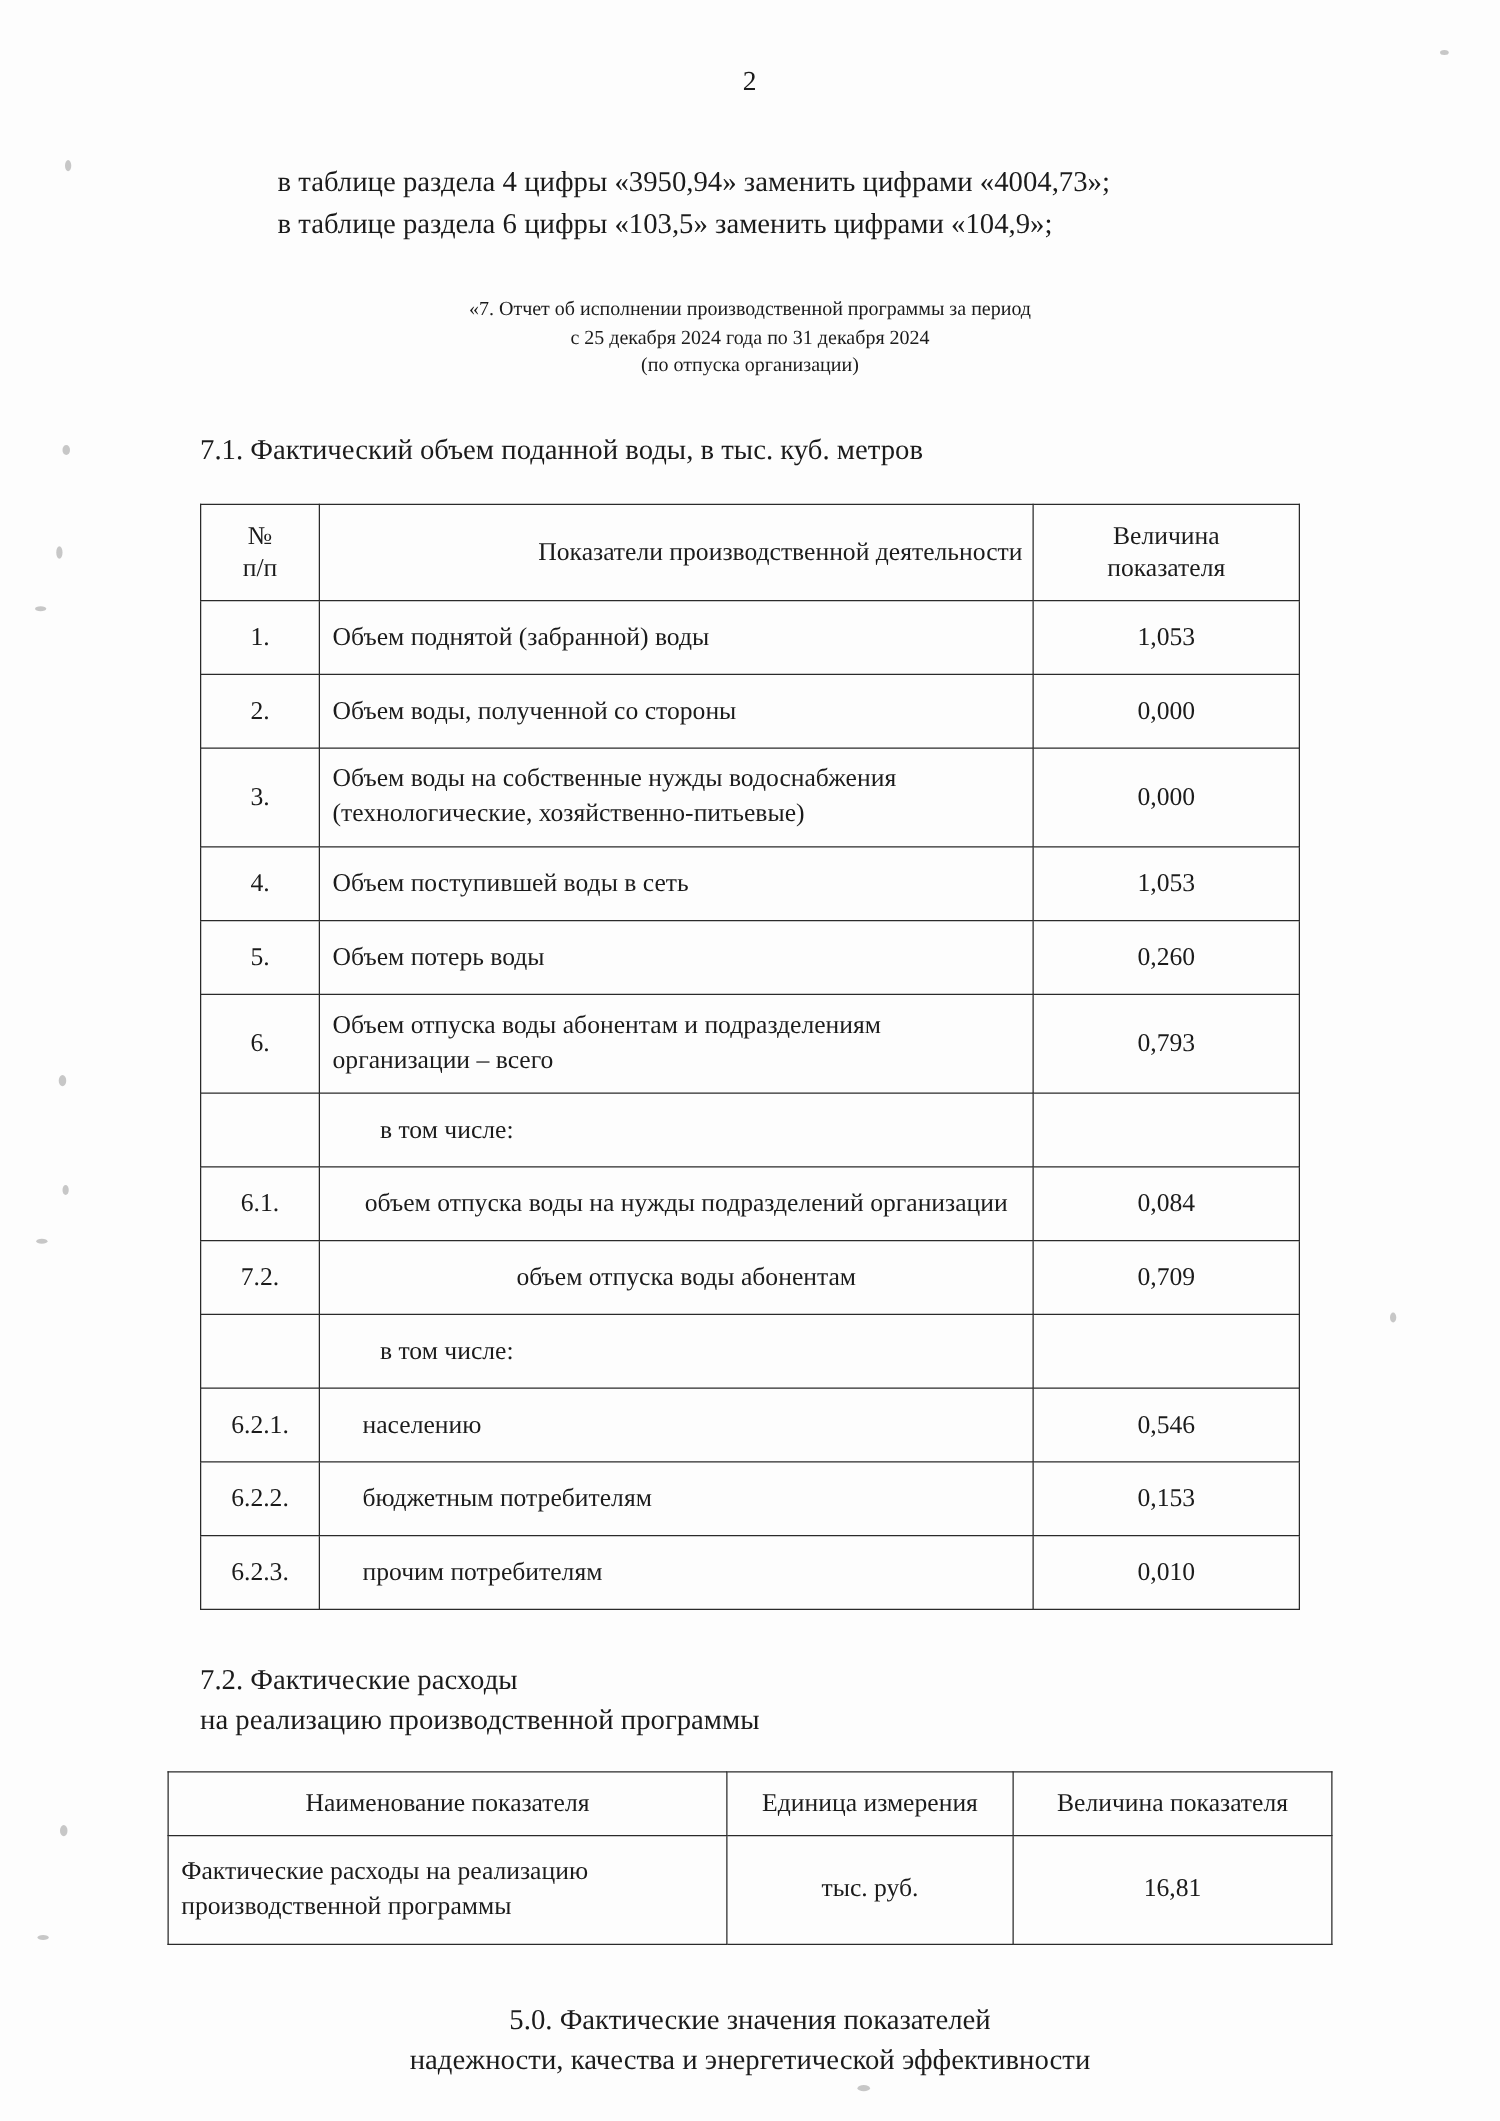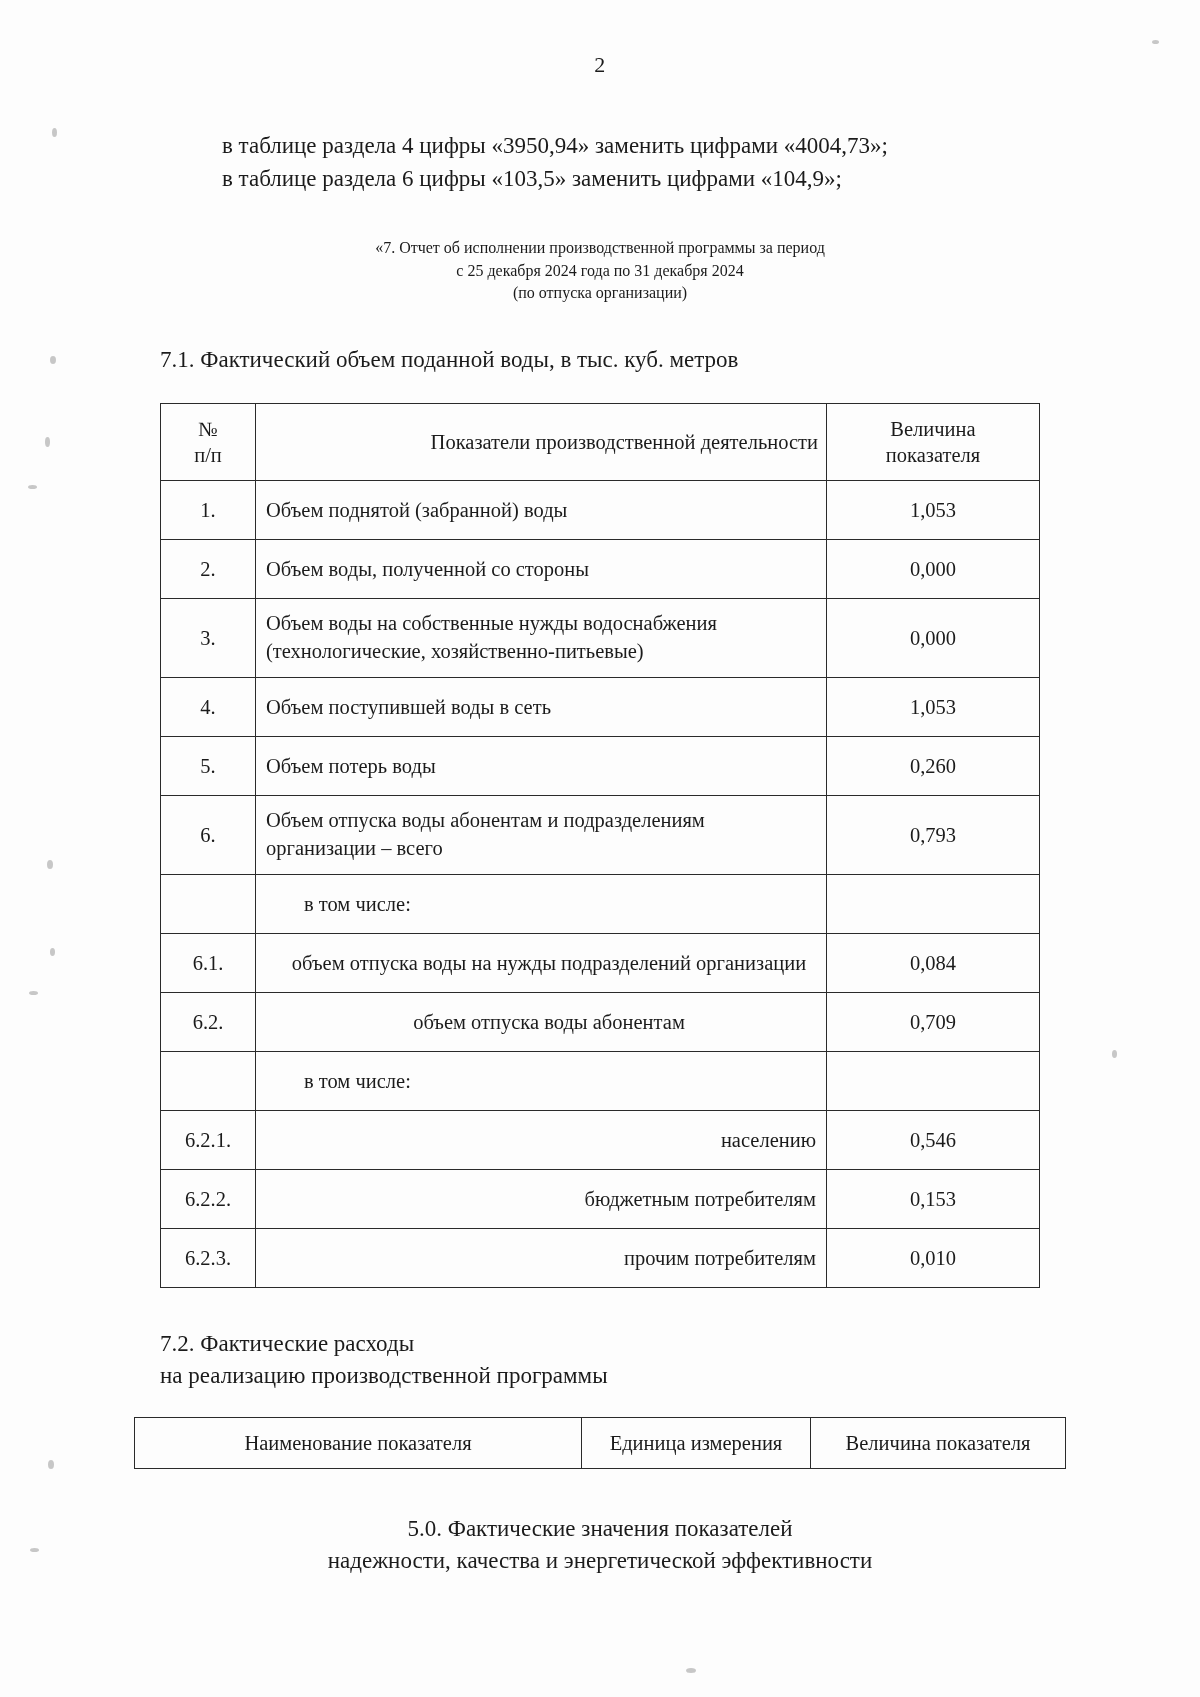--- a/index.html
+++ b/index.html
@@ -95,21 +95,21 @@
   .hdr td { text-align: center; line-height: 1.28; padding: 12px 8px; }
   .hdr .hl { display: block; }
 
   .row-tall td { height: 64px; }
   .row-std  td { height: 44px; }
 
   .name-2line { line-height: 1.36; }
   .name-2line span { display: block; }
 
   .indent-1 { padding-left: 26px; text-align: center; }
-  .indent-2 { padding-left: 34px; text-align: right; }
+  .indent-2 { padding-left: 34px; }
   .vtch     { padding-left: 48px; }
 
   
   table.t2 .h2a { width: 430px; text-align: center; }
   table.t2 .h2b { width: 212px; text-align: center; }
   table.t2 .h2c { width: 238px; text-align: center; }
   table.t2 .d2a { text-align: left; line-height: 1.36; }
   table.t2 .d2a span { display: block; }
   table.t2 .d2b, table.t2 .d2c { text-align: center; }
   table.t2 .row2 td { height: 72px; }
@@ -222,21 +222,21 @@
         <td class="c-val"></td>
       </tr>
 
       <tr class="row-std">
         <td class="c-num">6.1.</td>
         <td class="c-name indent-1">объем отпуска воды на нужды подразделений организации</td>
         <td class="c-val">0,084</td>
       </tr>
 
       <tr class="row-std">
-        <td class="c-num">6.2.</td>
+        <td class="c-num">7.2.</td>
         <td class="c-name indent-1">объем отпуска воды абонентам</td>
         <td class="c-val">0,709</td>
       </tr>
 
       <tr class="row-std">
         <td class="c-num"></td>
         <td class="c-name vtch">в том числе:</td>
         <td class="c-val"></td>
       </tr>
 
@@ -267,20 +267,28 @@
     </div>
   </div>
 
   <table class="t2">
     <tbody>
       <tr class="hdr">
         <td class="h2a">Наименование показателя</td>
         <td class="h2b">Единица измерения</td>
         <td class="h2c">Величина показателя</td>
       </tr>
+      <tr class="row2">
+        <td class="d2a">
+          <span>Фактические расходы на реализацию</span>
+          <span>производственной программы</span>
+        </td>
+        <td class="d2b">тыс. руб.</td>
+        <td class="d2c">16,81</td>
+      </tr>
     </tbody>
   </table>
 
   <div class="content">
     <div class="tail-title">
       <span class="tl">5.0. Фактические значения показателей</span>
       <span class="tl">надежности, качества и энергетической эффективности</span>
 
     </div>
   </div>

